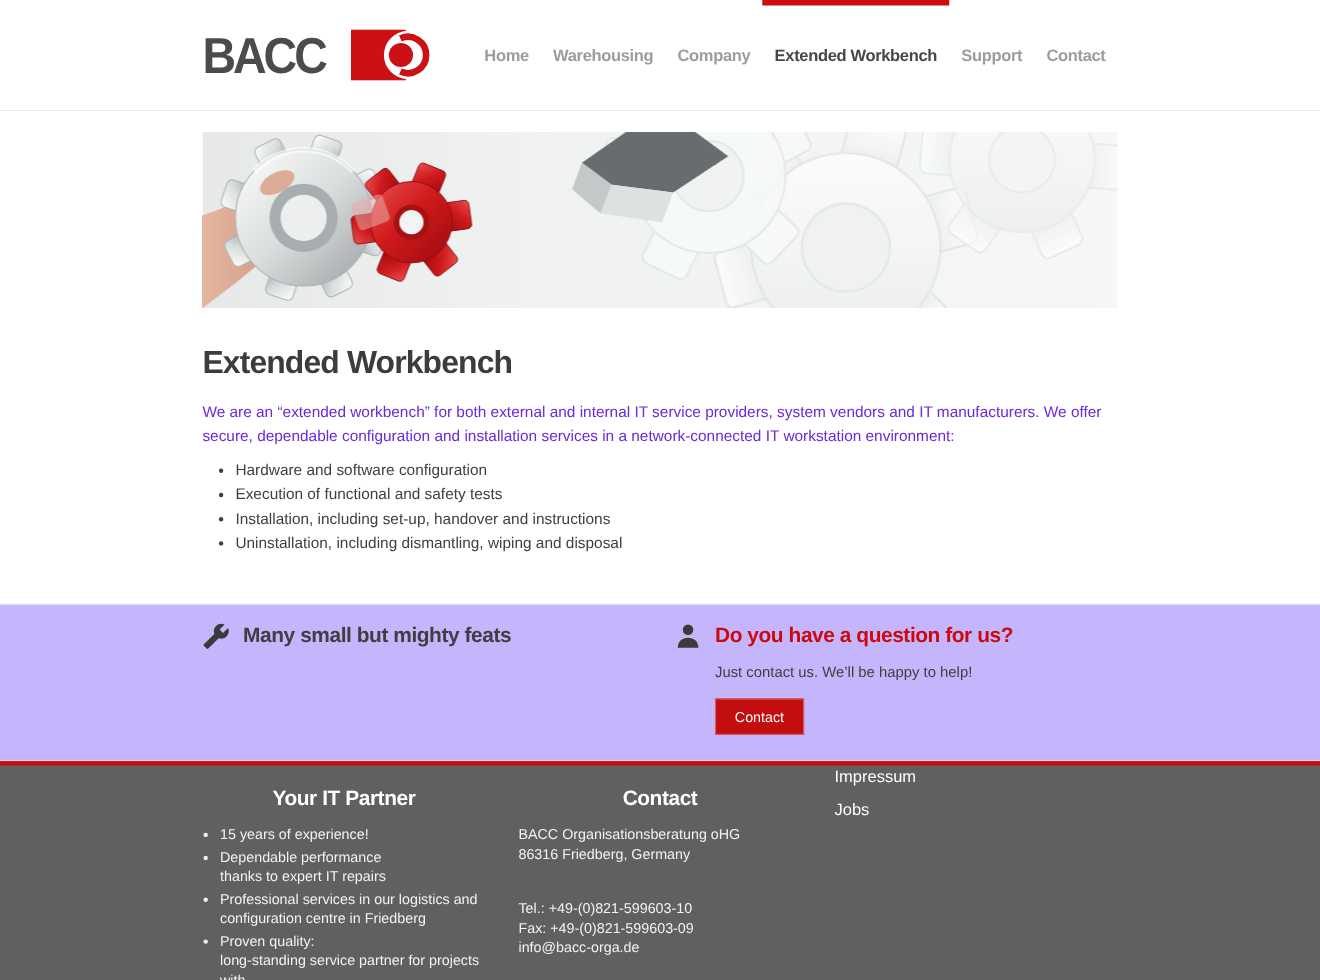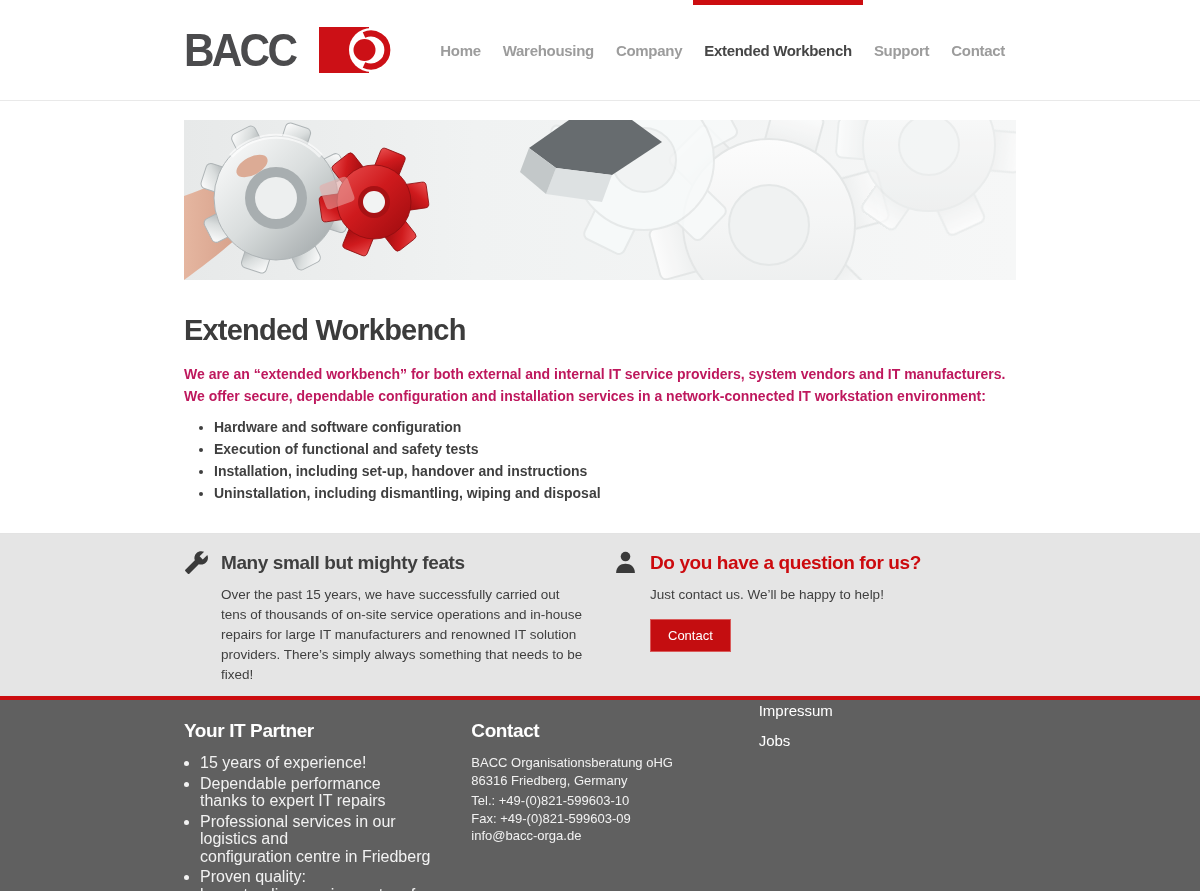--- a/index.html
+++ b/index.html
@@ -51,31 +51,31 @@
   
   .hero { margin-top: 19px; width: 832px; height: 160px; }
   .hero svg { display: block; }
 
   
   .page-title {
     margin: 34px 0 16px 0;
     font-size: 29px; font-weight: bold; color: #3c3c3c;
     letter-spacing: -0.8px;
   }
-  .intro { margin: 0; font-size: 14px; line-height: 22px; color: #be185d; font-weight: bold; }
+  .intro { margin: 0; font-size: 14px; line-height: 22px; color: #6d28d9; }
   .bullet-list { margin: 10px 0 0 0; padding-left: 30px; }
-  .bullet-list li { font-size: 14px; line-height: 21px; margin: 1px 0; color: #3f3f3f; font-weight: bold; }
+  .bullet-list li { font-size: 14px; line-height: 21px; margin: 1px 0; color: #3f3f3f; }
 
   
   .feature-band {
-    margin-top: 28px;
-    background: #e5e5e5;
+    margin-top: 44px;
+    background: #c4b5fd;
     border-top: 1px solid #e3e3e3;
     border-bottom: 1px solid #e3e3e3;
-    padding: 16px 0 10px 0;
+    padding: 16px 0 23px 0;
   }
   .band-grid {
     width: 832px; margin: 0 auto;
     display: grid; grid-template-columns: 1fr 1fr; gap: 26px;
   }
   .feature-head { display: flex; align-items: center; gap: 12px; }
   .feature-head .ficon { width: 25px; height: 25px; flex: 0 0 auto; }
   .feature-title {
     margin: 0; font-size: 19px; font-weight: bold; color: #3f3f3f;
     letter-spacing: -0.4px;
@@ -102,26 +102,27 @@
     color: #f2f2f2;
     padding: 2px 0 28px 0;
   }
   .footer-grid {
     width: 832px; margin: 0 auto;
     display: grid; grid-template-columns: repeat(3, 1fr); gap: 30px;
   }
   .f-title {
     margin: 18px 0 12px 0; font-size: 19px; font-weight: bold; color: #ffffff;
     letter-spacing: -0.4px;
+    text-align: center;
   }
   .f-list { margin: 0; padding-left: 16px; }
-  .f-list li { font-size: 16px; line-height: 17.5px; margin-bottom: 3px; }
+  .f-list li { font-size: 13px; line-height: 17.5px; margin-bottom: 3px; }
   .f-line { display: block; }
   .f-text p { margin: 0; font-size: 13px; line-height: 17.5px; }
-  .f-text .block-gap { margin-top: 3px; }
+  .f-text .block-gap { margin-top: 32px; }
   .f-link {
     display: block; font-size: 15px; color: #ffffff; text-decoration: none;
     margin-bottom: 13px; cursor: pointer;
   }
 </style>
 </head>
 <body>
 
 <div class="page">
 
@@ -287,21 +288,20 @@
     <div class="band-grid">
       <div>
         <div class="feature-head">
           <svg class="ficon" viewBox="0 0 24 24">
             <g transform="scale(-1,1) translate(-24,0)">
               <path fill="#3a3a3a" d="M22.7 19l-9.1-9.1c.9-2.3.4-5-1.5-6.9-2-2-5-2.4-7.4-1.3L9 6 6 9 1.6 4.7C.4 7.1.9 10.1 2.9 12.1c1.9 1.9 4.6 2.4 6.9 1.5l9.1 9.1c.4.4 1 .4 1.4 0l2.3-2.3c.5-.4.5-1.1.1-1.4z"></path>
             </g>
           </svg>
           <h2 class="feature-title">Many small but mighty feats</h2>
         </div>
-        <p class="feature-body">Over the past 15 years, we have successfully carried out tens of thousands of on-site service operations and in-house repairs for large IT manufacturers and renowned IT solution providers. There’s simply always something that needs to be fixed!</p>
       </div>
 
       <div>
         <div class="feature-head">
           <svg class="ficon" viewBox="0 0 24 24">
             <circle cx="12" cy="6.3" r="4.6" fill="#3a3a3a"></circle>
             <path fill="#3a3a3a" d="M3 22c0-5.6 4-8.7 9-8.7s9 3.1 9 8.7H3z"></path>
           </svg>
           <h2 class="feature-title red">Do you have a question for us?</h2>
         </div>

